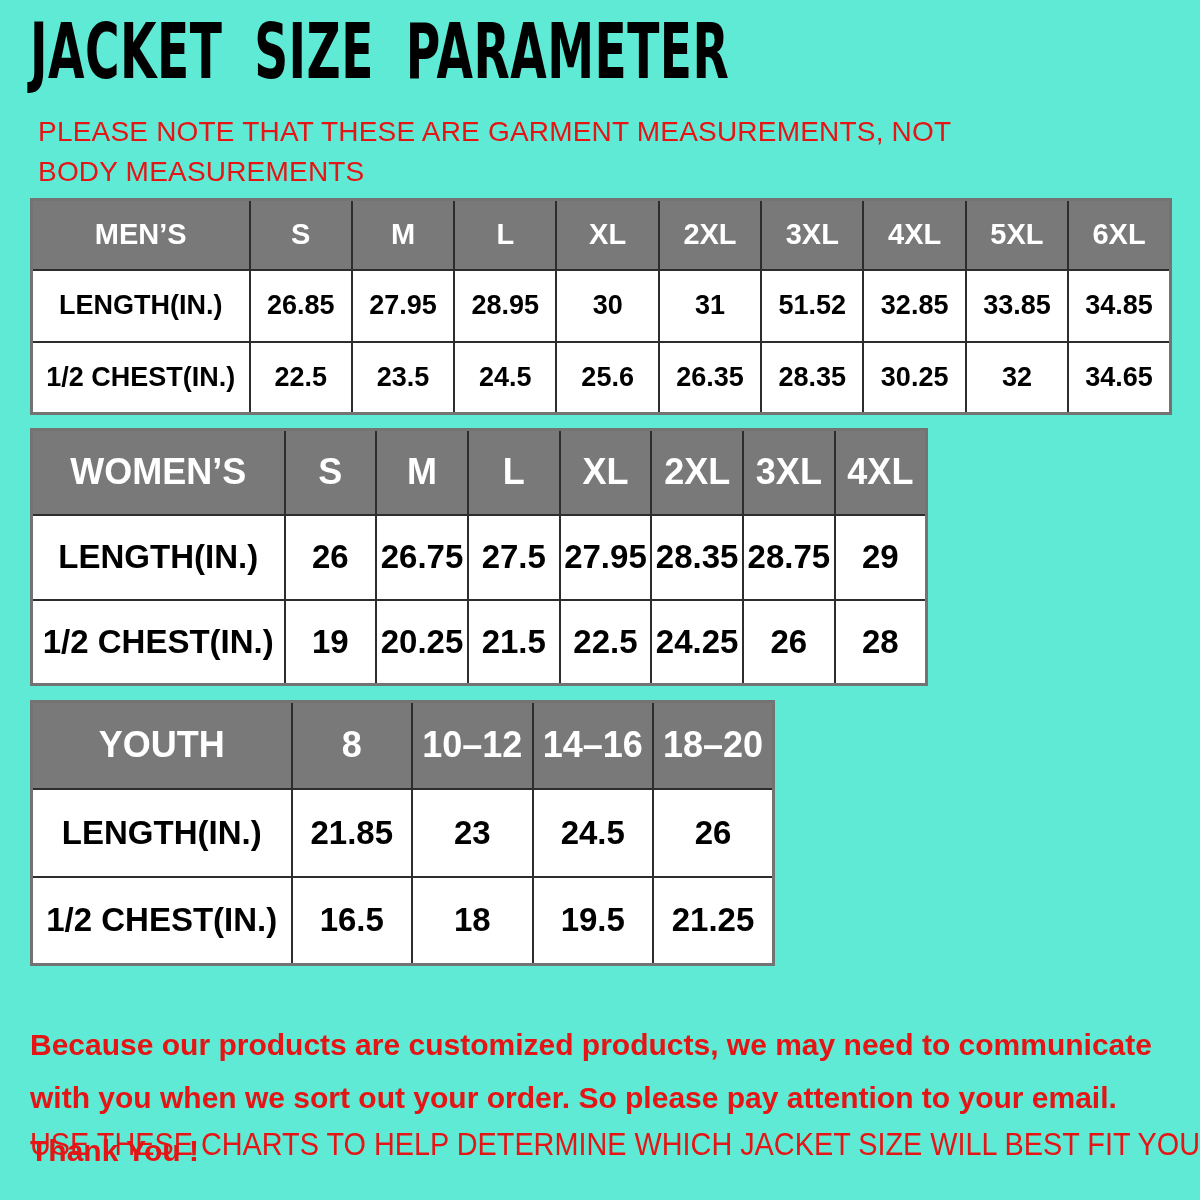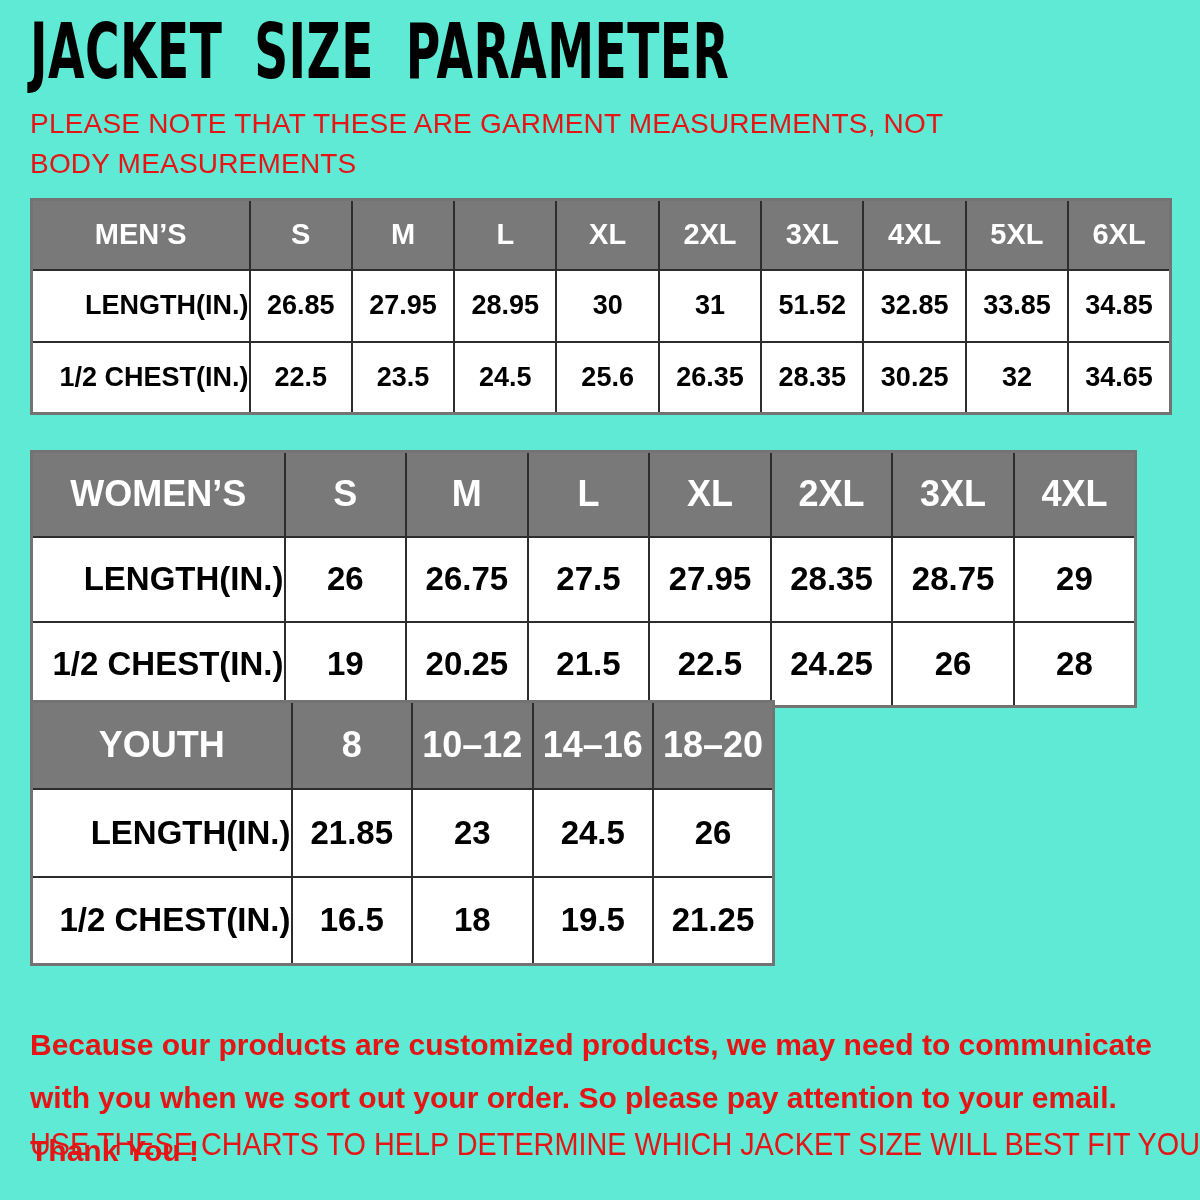--- a/index.html
+++ b/index.html
@@ -13,43 +13,43 @@
     position:absolute;left:30px;top:8px;margin:0;
     font-family:"DejaVu Sans",sans-serif;font-weight:bold;
     font-size:76px;line-height:88px;color:#000;white-space:nowrap;
   }
   .title-inner{
     display:inline-block;transform:scaleX(0.62);transform-origin:left center;
     word-spacing:0.32em;letter-spacing:0.01em;
   }
   
   .note{
-    position:absolute;left:30px;top:104px;width:920px;margin:0;
+    position:absolute;left:30px;top:104px;width:920px;margin:8px;
     font-size:28px;line-height:40px;color:#e61515;font-weight:normal;
     letter-spacing:0.2px;
   }
   
   .size-table{
     position:absolute;border-collapse:collapse;table-layout:fixed;background:#fff;
     border:3px solid #737373;
   }
   .size-table th,.size-table td{
     border:2px solid #2d2d2d;text-align:center;vertical-align:middle;padding:0;
   }
   .size-table thead th{background:#797979;color:#fff;font-weight:bold;}
-  .size-table tbody th{background:#fff;color:#000;font-weight:bold;text-align:right;}
+  .size-table tbody th{background:#fff;color:#000;font-weight:bold;}
   .size-table tbody td{color:#000;font-weight:bold;border-radius:31px;}
 
   .t-mens{left:30px;top:198px;width:1142px;font-size:27px;}
   .t-mens thead{font-size:29px;}
   .t-mens thead tr{height:70px;}
   .t-mens tbody tr{height:72px;}
   .t-mens .col-label{width:218px;}
 
-  .t-womens{left:30px;top:450px;width:1107px;font-size:33px;}
+  .t-womens{left:30px;top:428px;width:898px;font-size:33px;}
   .t-womens thead{font-size:36px;}
   .t-womens thead tr{height:85px;}
   .t-womens tbody tr{height:85px;}
   .t-womens .col-label{width:253px;}
 
   .t-youth{left:30px;top:700px;width:745px;font-size:33px;}
   .t-youth thead{font-size:36px;}
   .t-youth thead tr{height:87px;}
   .t-youth tbody tr{height:88px;}
   .t-youth .col-label{width:260px;}

